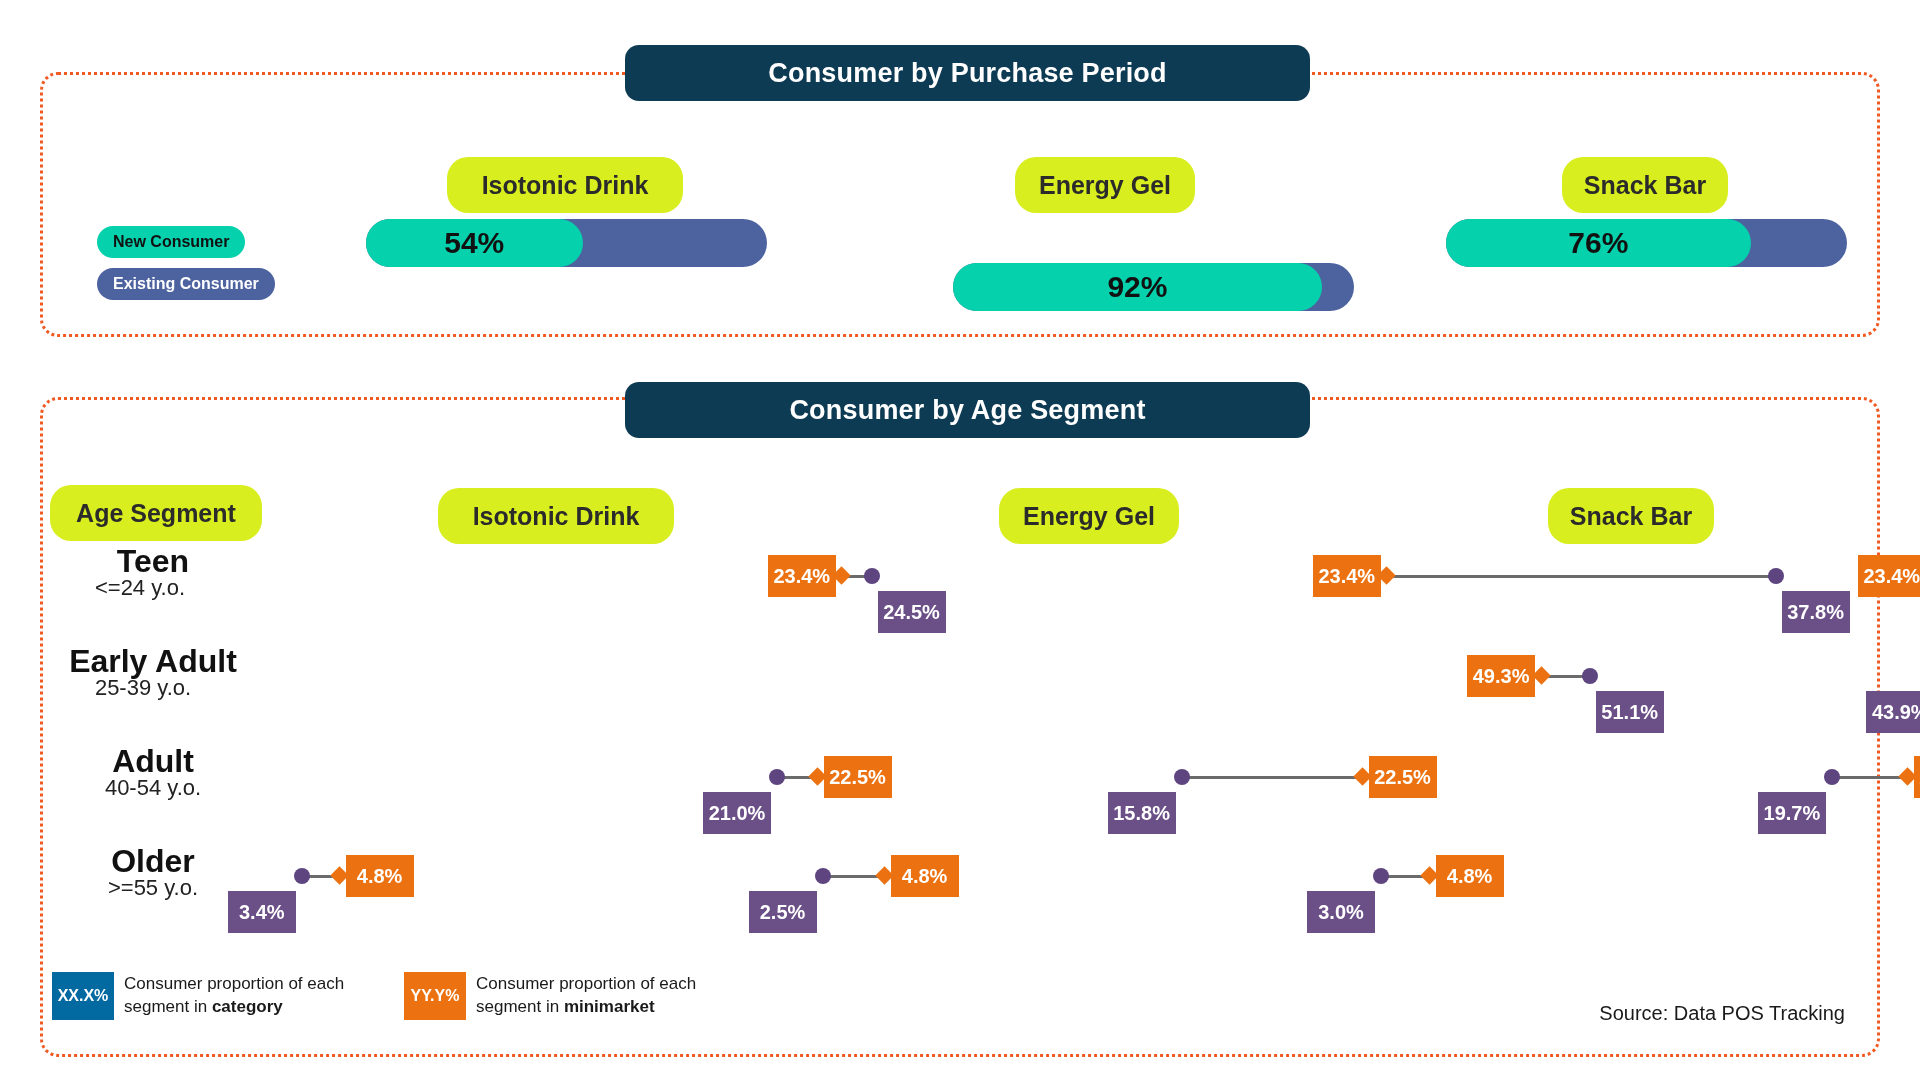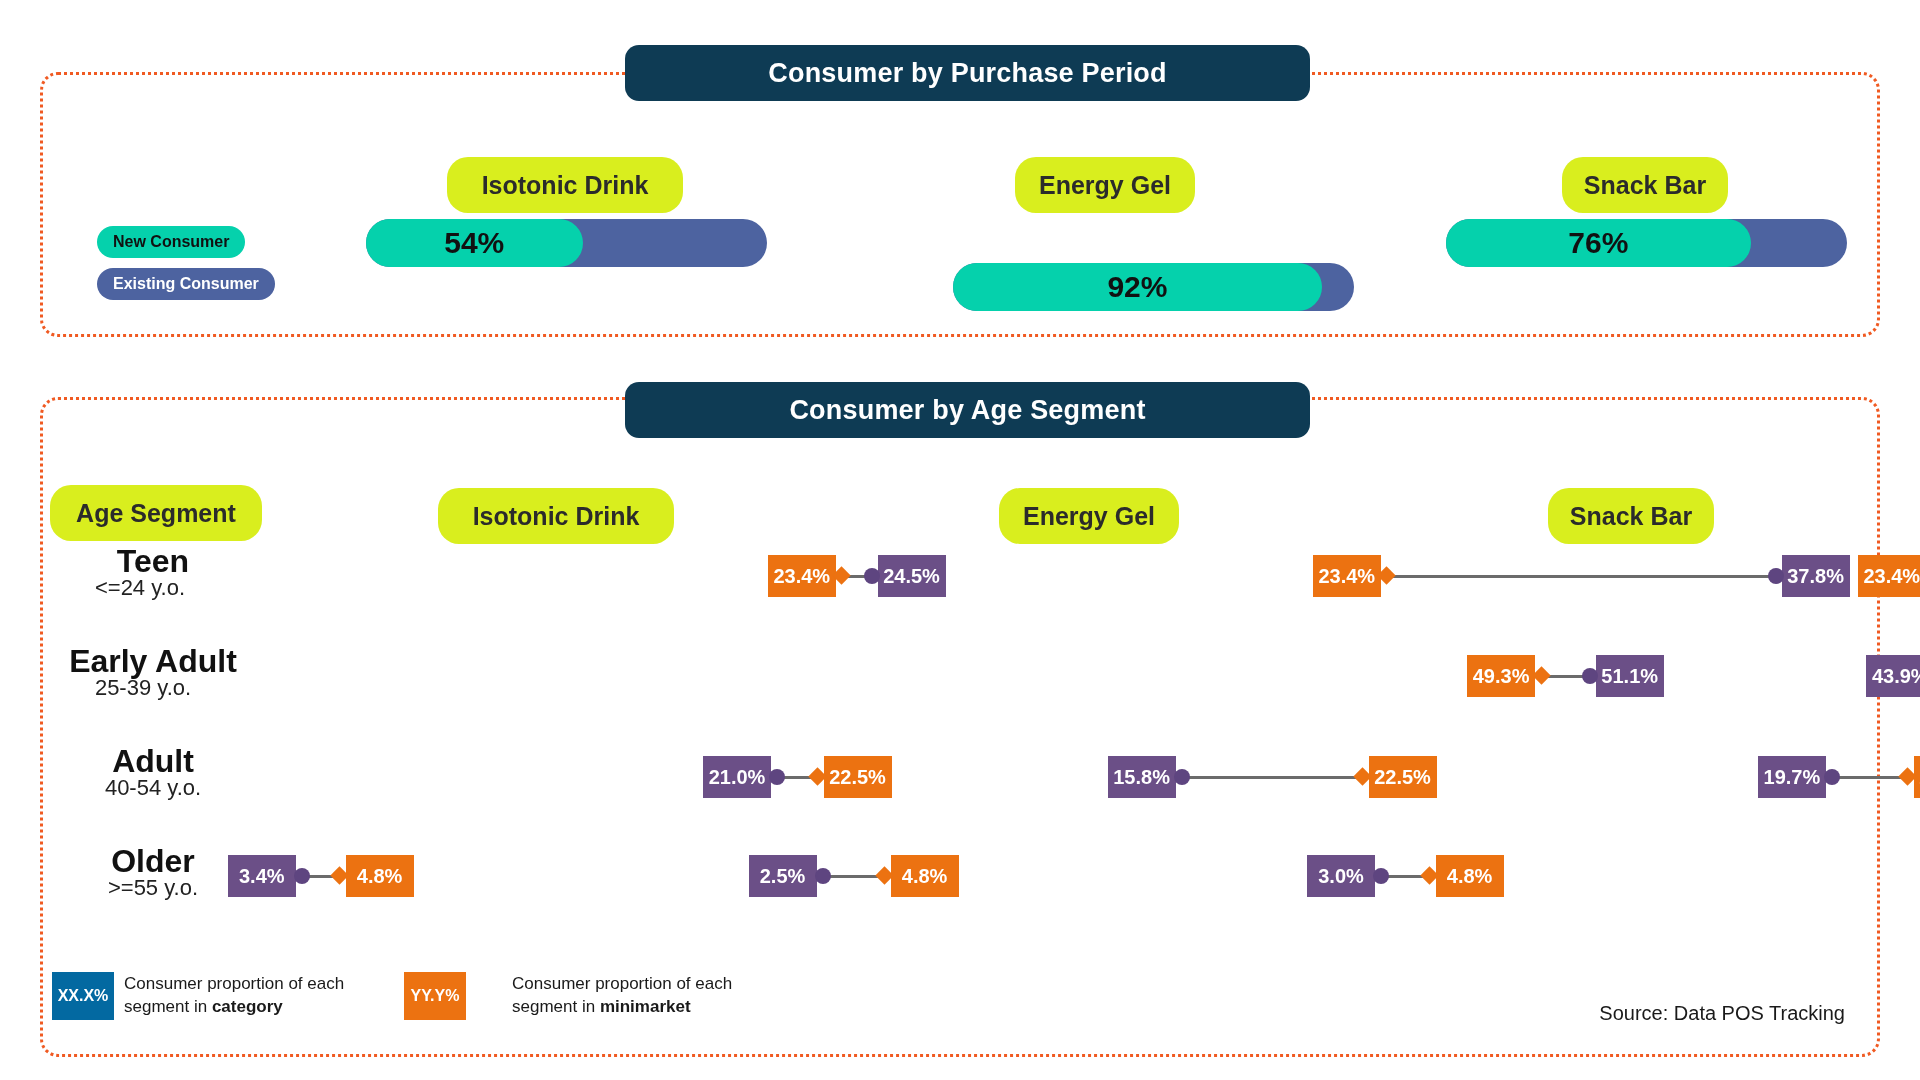--- a/index.html
+++ b/index.html
@@ -99,21 +99,21 @@
   }
 
   
   .dumbbell{ position:absolute; height:42px; }
   .val-box{
     position:absolute;top:0;height:42px;
     display:flex;align-items:center;justify-content:center;
     color:#ffffff;font-size:20px;font-weight:bold;
     white-space:nowrap;box-sizing:border-box;padding:0 8px;
   }
-  .val-box.cat{ background:#6b4f87; }
+  .val-box.cat{ background:#6b4f87;margin-top:36px; }
   .val-box.mini{ background:#ec7211; }
   .connector{
     position:absolute;top:20px;height:3px;background:#6b6b6b;
   }
   .dot-circle{
     position:absolute;top:13px;width:16px;height:16px;
     border-radius:50%;background:#5e4580;
   }
   .dot-diamond{
     position:absolute;top:14px;width:13px;height:13px;
@@ -260,20 +260,20 @@
     </div>
   </div>
 
 <div class="foot-legend" id="foot-legend-category" style="left:52px;top:972px;">
   <div class="foot-chip cat">XX.X%</div>
   <div class="foot-text">
     <span>Consumer proportion of each segment in </span><b>category</b>
   </div>
 </div>
 
-<div class="foot-legend" id="foot-legend-minimarket" style="left:404px;top:972px;gap:36px;">
+<div class="foot-legend" id="foot-legend-minimarket" style="left:404px;top:972px;">
   <div class="foot-chip mini">YY.Y%</div>
   <div class="foot-text">
     <span>Consumer proportion of each segment in </span><b>minimarket</b>
   </div>
 </div>
 
 <div id="source-note">Source: Data POS Tracking</div>
 
 </body></html>

